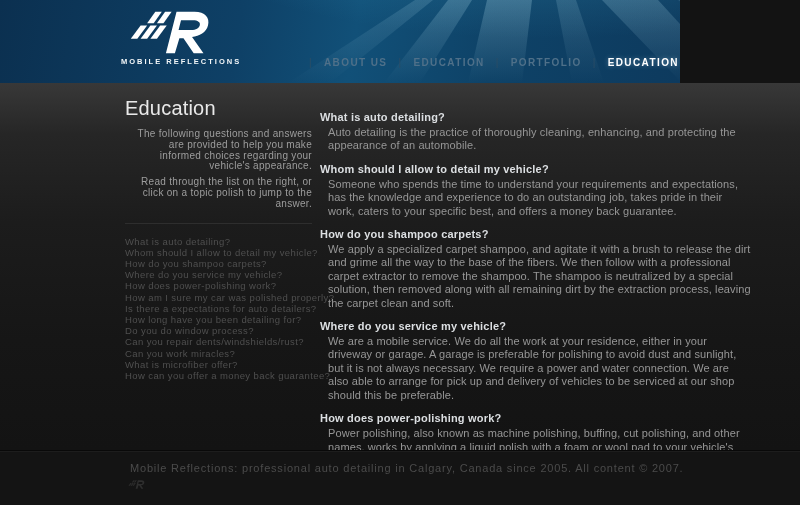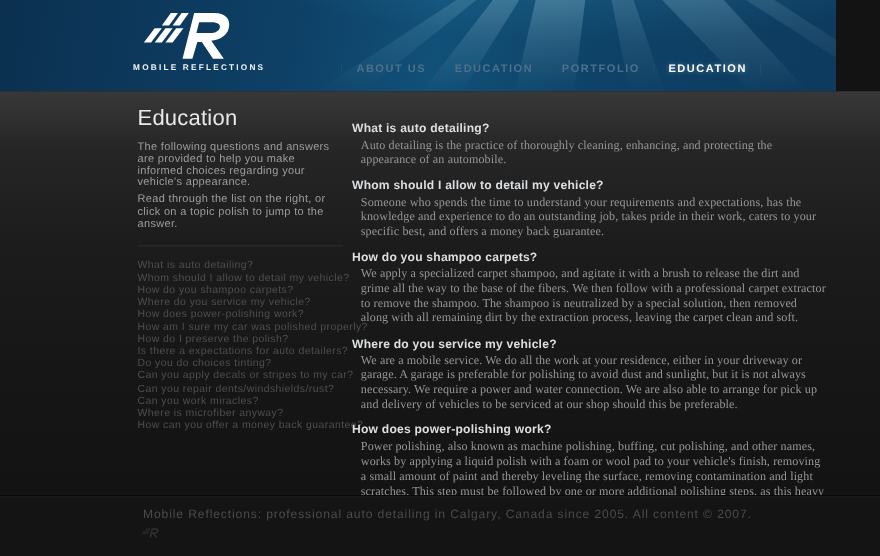--- a/index.html
+++ b/index.html
@@ -4,21 +4,21 @@
 <style>
   * { margin:0; padding:0; box-sizing:border-box; }
   html,body { width:800px; height:505px; overflow:hidden; }
   body {
     font-family:"Liberation Sans", sans-serif;
     background:#131313;
     position:relative;
   }
   
   .header {
-    position:relative; width:760px; height:83px;
+    position:relative; width:680px; height:83px;
     background:linear-gradient(100deg,#0b3050 0%,#0e4066 35%,#115078 52%,#0e4267 72%,#0d3a5e 100%);
     overflow:hidden;
   }
   .rays { position:absolute; left:0; top:0; width:800px; height:83px; }
   .logo { position:absolute; left:121px; top:6px; width:110px; cursor:pointer; }
   .logo svg { display:block; margin-left:8px; }
   .brand {
     margin-top:2px; color:#f2f6f8; font-size:7.5px; font-weight:bold;
     letter-spacing:2px; white-space:nowrap;
   }
@@ -30,31 +30,31 @@
   .nav-sep { color:#2c4d66; margin:0 11px; font-weight:normal; }
   .nav-item { color:#4f7089; text-decoration:none; cursor:pointer; }
   .nav-item.active { color:#ffffff; text-shadow:0 0 5px rgba(200,235,255,.4); }
   
   .content {
     position:relative; width:800px; height:367px;
     background:linear-gradient(to bottom,#383838 0%,#262626 14%,#1c1c1c 38%,#161616 70%,#131313 100%);
   }
   .sidebar { position:absolute; left:125px; top:14px; width:187px; }
   .page-title { color:#e9e9e9; font-size:20px; font-weight:normal; margin-bottom:9px; letter-spacing:0.2px; }
-  .intro { color:#9d9d9d; font-size:10px; line-height:10.8px; margin-bottom:5px; letter-spacing:0.3px; }
+  .intro { color:#9d9d9d; font-size:10px; line-height:10.8px; margin-bottom:5px; letter-spacing:0.3px;text-align:right; }
   .divider { border:none; border-top:1px solid #2e2e2e; margin:13px 0 12px 0; }
   .topics { display:block; }
   .topic {
     display:block; color:#4f4f4f; font-size:9.5px; line-height:11.2px;
     letter-spacing:0.4px; text-decoration:none; cursor:pointer; white-space:nowrap;
   }
   .faqs { position:absolute; left:320px; top:28px; width:432px; }
   .faq { margin-bottom:10px; }
   .faq-q { color:#dcdfe2; font-size:11px; font-weight:bold; margin-bottom:3px; letter-spacing:0.2px; }
-  .faq-a { color:#969696; font-size:11px; line-height:13.4px; padding-left:8px; letter-spacing:0.1px;font-family:Liberation Serif, serif; }
+  .faq-a { color:#969696; font-size:11px; line-height:13.4px; padding-left:8px; letter-spacing:0.1px; }
   
   .footer {
     position:relative; width:800px; height:55px;
     background:#141414; border-top:1px solid #090909;
     box-shadow:inset 0 1px 0 #1d1d1d;
   }
   .footer-text {
     position:absolute; left:130px; top:11px;
     color:#4b4b4b; font-size:11px; letter-spacing:0.8px; white-space:nowrap;
   }
@@ -129,27 +129,26 @@
     <p class="intro">The following questions and answers are provided to help you make informed choices regarding your vehicle's appearance.</p>
     <p class="intro">Read through the list on the right, or click on a topic polish to jump to the answer.</p>
     <hr class="divider">
     <div class="topics">
         <a class="topic">What is auto detailing?</a>
         <a class="topic">Whom should I allow to detail my vehicle?</a>
         <a class="topic">How do you shampoo carpets?</a>
         <a class="topic">Where do you service my vehicle?</a>
         <a class="topic">How does power-polishing work?</a>
         <a class="topic">How am I sure my car was polished properly?</a>
-        <a class="topic">How do I preserve the polish?</a>
         <a class="topic">Is there a expectations for auto detailers?</a>
-        <a class="topic">Do you do choices tinting?</a>
-        <a class="topic">Can you apply decals or stripes to my car?</a>
+        <a class="topic">How long have you been detailing for?</a>
+        <a class="topic">Do you do window process?</a>
         <a class="topic">Can you repair dents/windshields/rust?</a>
         <a class="topic">Can you work miracles?</a>
-        <a class="topic">Where is microfiber anyway?</a>
+        <a class="topic">What is microfiber offer?</a>
         <a class="topic">How can you offer a money back guarantee?</a>
       </div>
   </div>
 
   <div class="faqs">
       <div class="faq">
         <h3 class="faq-q">What is auto detailing?</h3>
         <p class="faq-a">Auto detailing is the practice of thoroughly cleaning, enhancing, and protecting the appearance of an automobile.</p>
       </div>
       <div class="faq">

